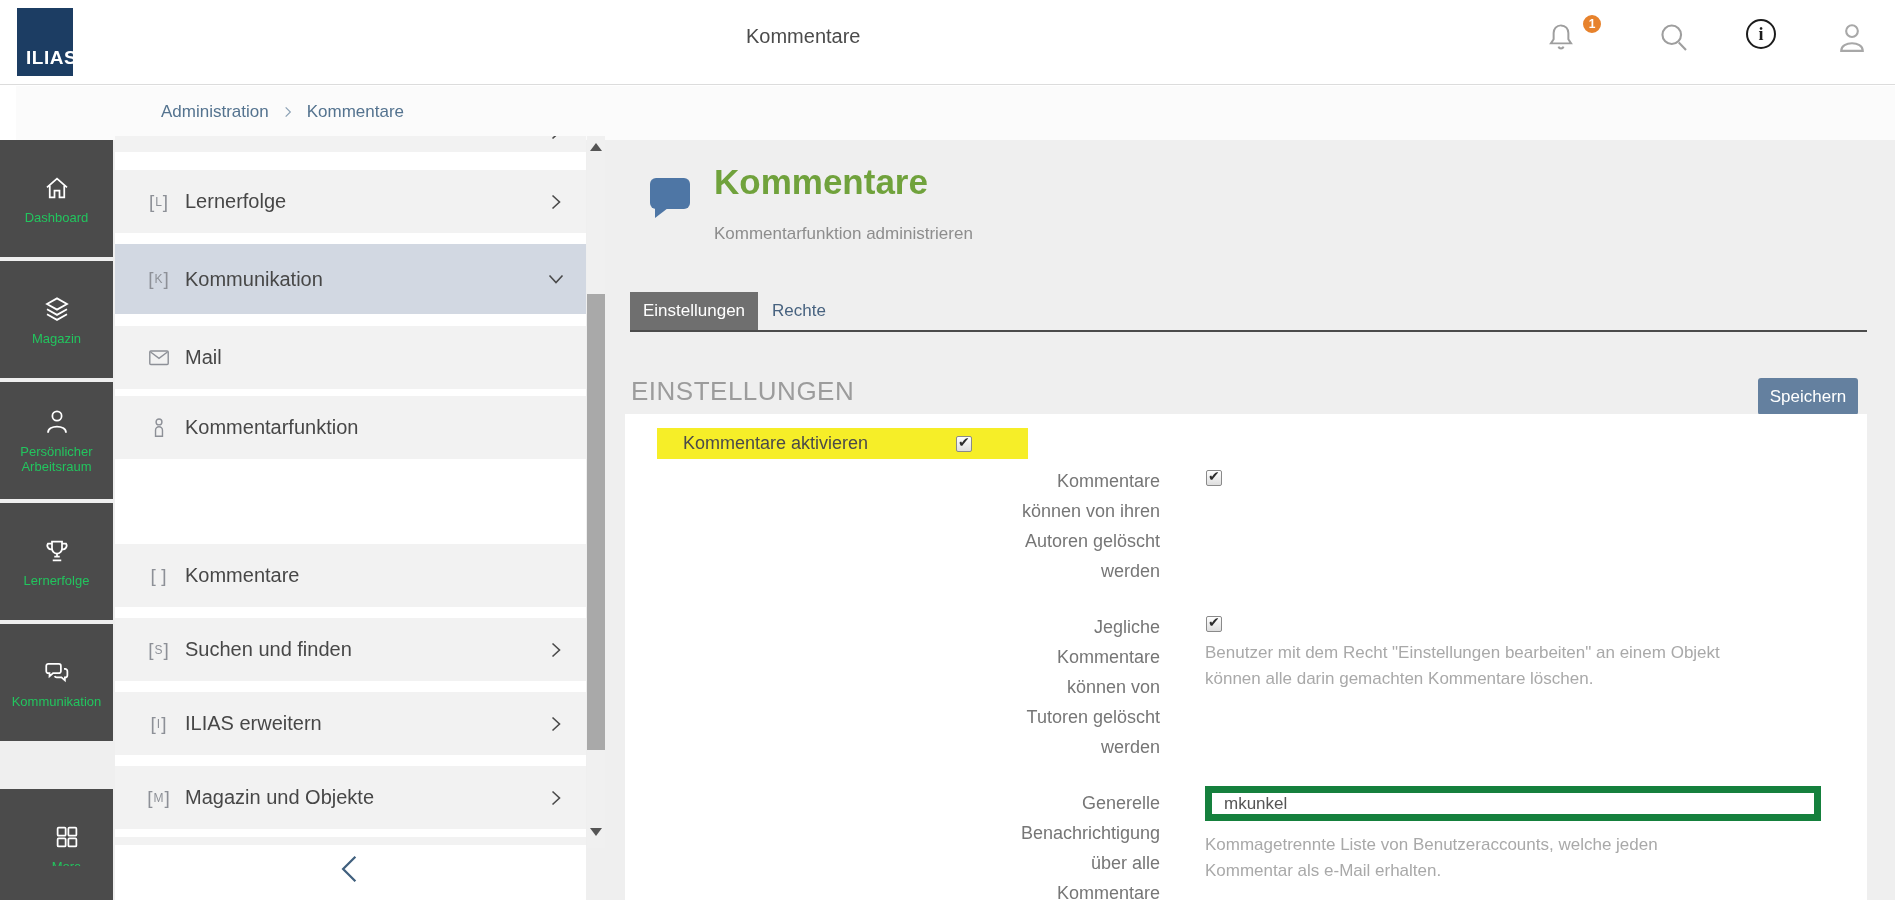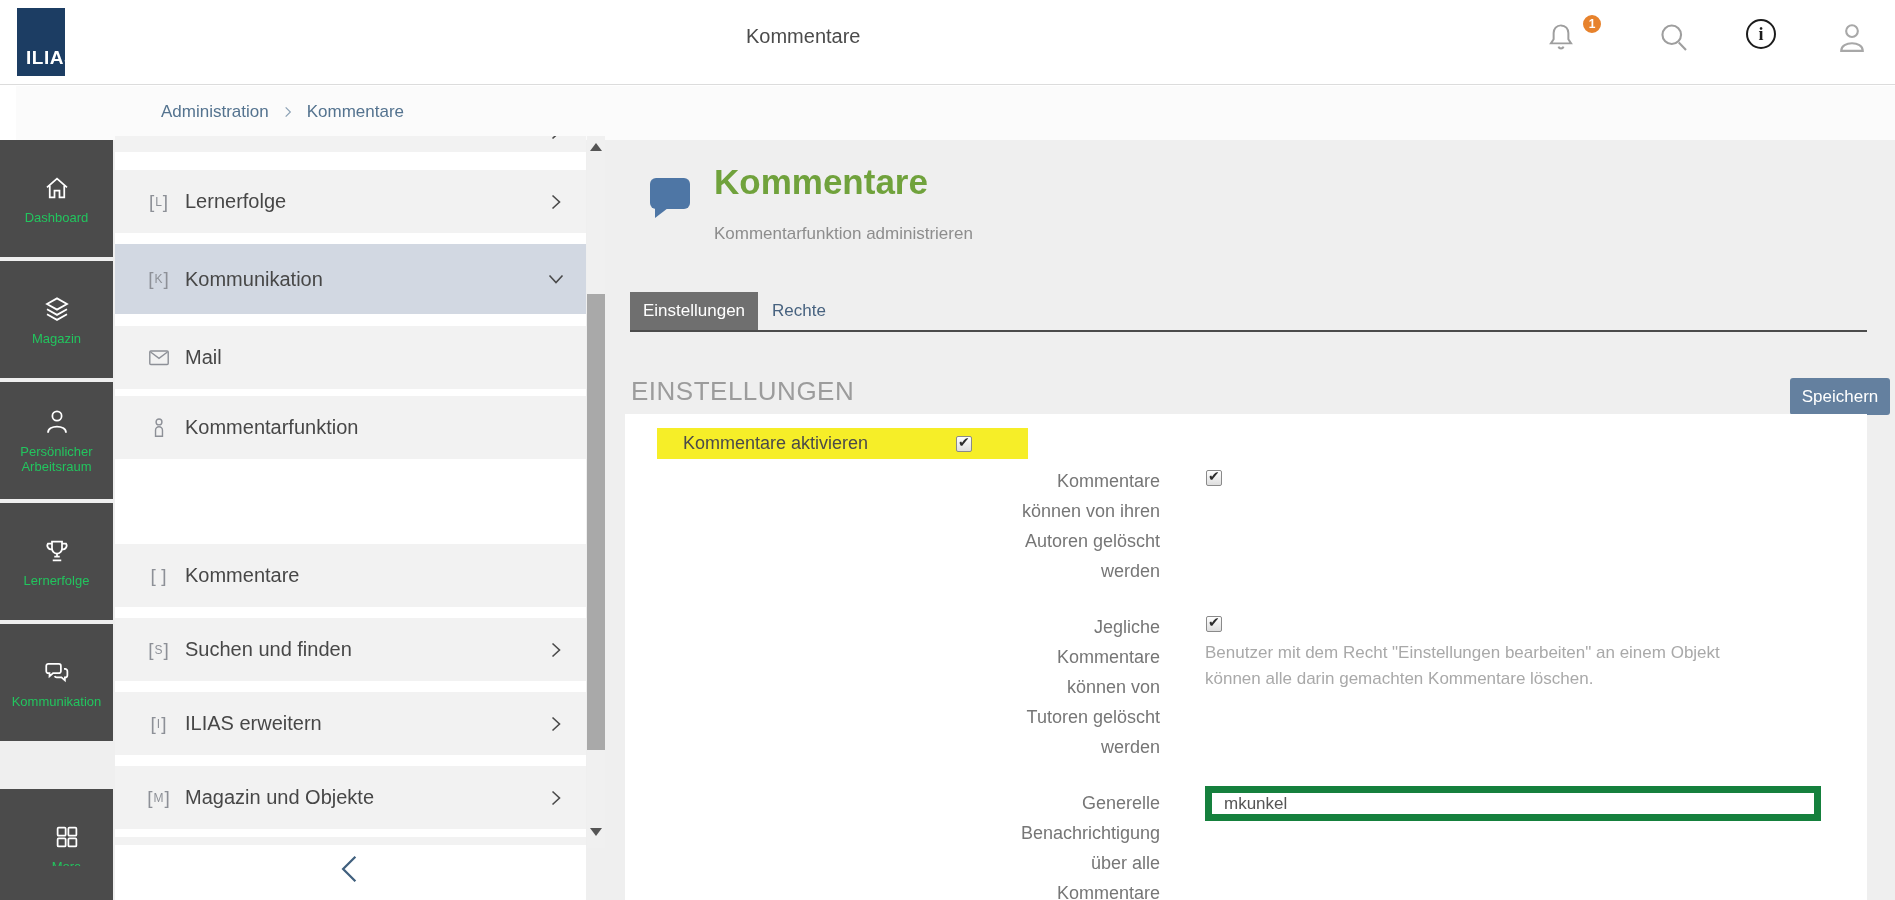--- a/index.html
+++ b/index.html
@@ -3,21 +3,21 @@
 <meta charset="utf-8">
 <style>
   * { margin:0; padding:0; box-sizing:border-box; }
   html,body { width:1895px; height:900px; }
   body { font-family:"Liberation Sans", sans-serif; background:#fff; }
   #canvas { position:relative; width:1895px; height:900px; overflow:hidden; background:#fff; }
   svg { display:block; }
 
   
   #top-header { position:absolute; left:0; top:0; width:1895px; height:85px; background:#fff; border-bottom:1px solid #dcdcdc; }
-  #logo { position:absolute; left:17px; top:8px; width:48px; height:68px; background:#1c3d63; cursor:pointer; }
+  #logo { position:absolute; left:17px; top:8px; width:56px; height:68px; background:#1c3d63; cursor:pointer; }
   #logo span { position:absolute; left:9px; bottom:7px; color:#fff; font-size:19px; font-weight:bold; letter-spacing:0.5px; }
   #header-title { position:absolute; left:746px; top:25px; font-size:20px; color:#4b4b4b; }
   .hicon { position:absolute; top:17px; width:40px; height:44px; cursor:pointer; color:#9e9e9e; }
   #bell-wrap { left:1544px; }
   #badge { position:absolute; left:1581px; top:13px; width:22px; height:22px; background:#e7822c; border:2px solid #fff; border-radius:50%; color:#fff; font-size:12px; font-weight:bold; display:flex; align-items:center; justify-content:center; cursor:pointer; }
   #search-wrap { left:1656px; }
   #info-wrap { left:1746px; top:19px; width:30px; height:30px; border:2px solid #1c1c1c; border-radius:50%; color:#1c1c1c; display:flex; align-items:center; justify-content:center; font-family:"Liberation Serif", serif; font-size:18px; font-weight:bold; position:absolute; cursor:pointer; }
   #user-wrap { left:1834px; }
 
   
@@ -59,21 +59,21 @@
   #content { position:absolute; left:606px; top:140px; width:1289px; height:760px; background:#efefef; }
   #bubble-icon { position:absolute; left:44px; top:38px; width:40px; height:31px; background:#4e76a5; border-radius:6px; }
   #bubble-icon::after { content:''; position:absolute; left:5px; bottom:-9px; width:0; height:0; border-top:10px solid #4e76a5; border-right:13px solid transparent; }
   #page-h1 { position:absolute; left:108px; top:22px; font-size:35px; color:#70a23c; }
   #page-sub { position:absolute; left:108px; top:84px; font-size:17px; color:#8d8d8d; }
   #tabs { position:absolute; left:24px; top:152px; display:flex; }
   .tab { font-size:17px; padding:9px 14px 10px; cursor:pointer; color:#47627f; }
   .tab.active { background:#6f6f6f; color:#fff; padding:9px 13px 10px; }
   #tab-underline { position:absolute; left:24px; top:190px; width:1237px; height:2px; background:#4c4c4c; }
   #section-heading { position:absolute; left:25px; top:236px; font-size:26px; color:#9c9c9c; letter-spacing:0.5px; }
-  #save-btn { position:absolute; left:1152px; top:238px; width:100px; height:37px; background:#64809f; border:none; border-radius:3px; color:#fff; font-size:17px; font-family:"Liberation Sans", sans-serif; cursor:pointer;margin-left:32px; }
+  #save-btn { position:absolute; left:1152px; top:238px; width:100px; height:37px; background:#64809f; border:none; border-radius:3px; color:#fff; font-size:17px; font-family:"Liberation Sans", sans-serif; cursor:pointer; }
   #form-panel { position:absolute; left:19px; top:274px; width:1242px; height:486px; background:#fff; }
 
   
   #hl-row { position:absolute; left:32px; top:14px; width:371px; height:31px; background:#f6ee28; display:flex; align-items:center; padding-left:26px; }
   #hl-row .flabel-inline { font-size:18px; color:#4a4a4a; }
   .fcheck { width:16px; height:16px; background:linear-gradient(#fefefe,#dedede); border:1px solid #8a8a8a; border-radius:2px; position:relative; cursor:pointer; }
   .fcheck::after { content:'✔'; position:absolute; left:1px; top:-3px; font-size:14px; color:#2d2d2d; }
   #hl-row .fcheck { margin-left:88px; }
   .flabel { position:absolute; left:0; width:535px; text-align:right; font-size:18px; line-height:30px; color:#767676; white-space:pre-line; }
   .fbyline { position:absolute; left:580px; width:630px; font-size:17px; line-height:26px; color:#a9a9a9; white-space:pre-line; }
@@ -331,17 +331,19 @@
 werden</div>
       <span class="fcheck" id="cb3"></span>
       <div class="fbyline" id="byl3">Benutzer mit dem Recht "Einstellungen bearbeiten" an einem Objekt
 können alle darin gemachten Kommentare löschen.</div>
 
       <div class="flabel" id="lbl4">Generelle
 Benachrichtigung
 über alle
 Kommentare</div>
       <input type="text" id="notif-input" value="mkunkel" style="">
+      <div class="fbyline" id="byl4">Kommagetrennte Liste von Benutzeraccounts, welche jeden
+Kommentar als e-Mail erhalten.</div>
 
     </div>
   </div>
 
 </div>
 
 </body></html>

